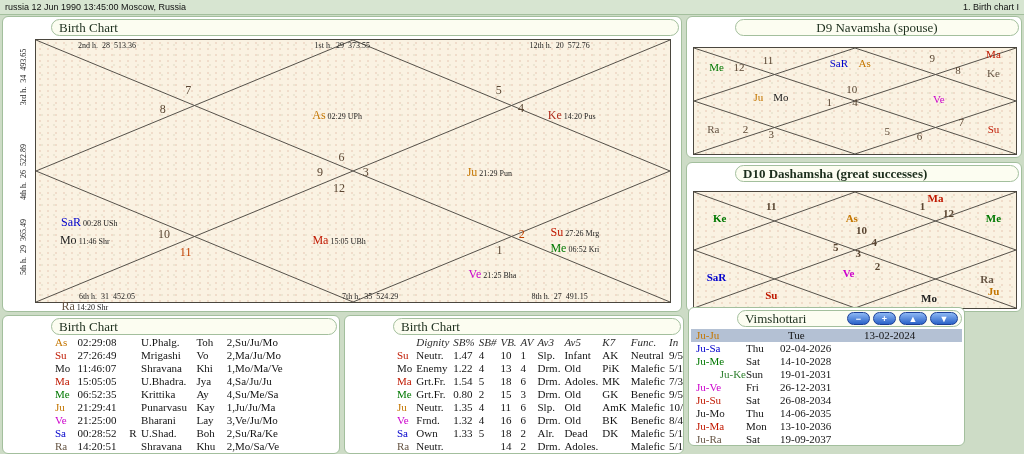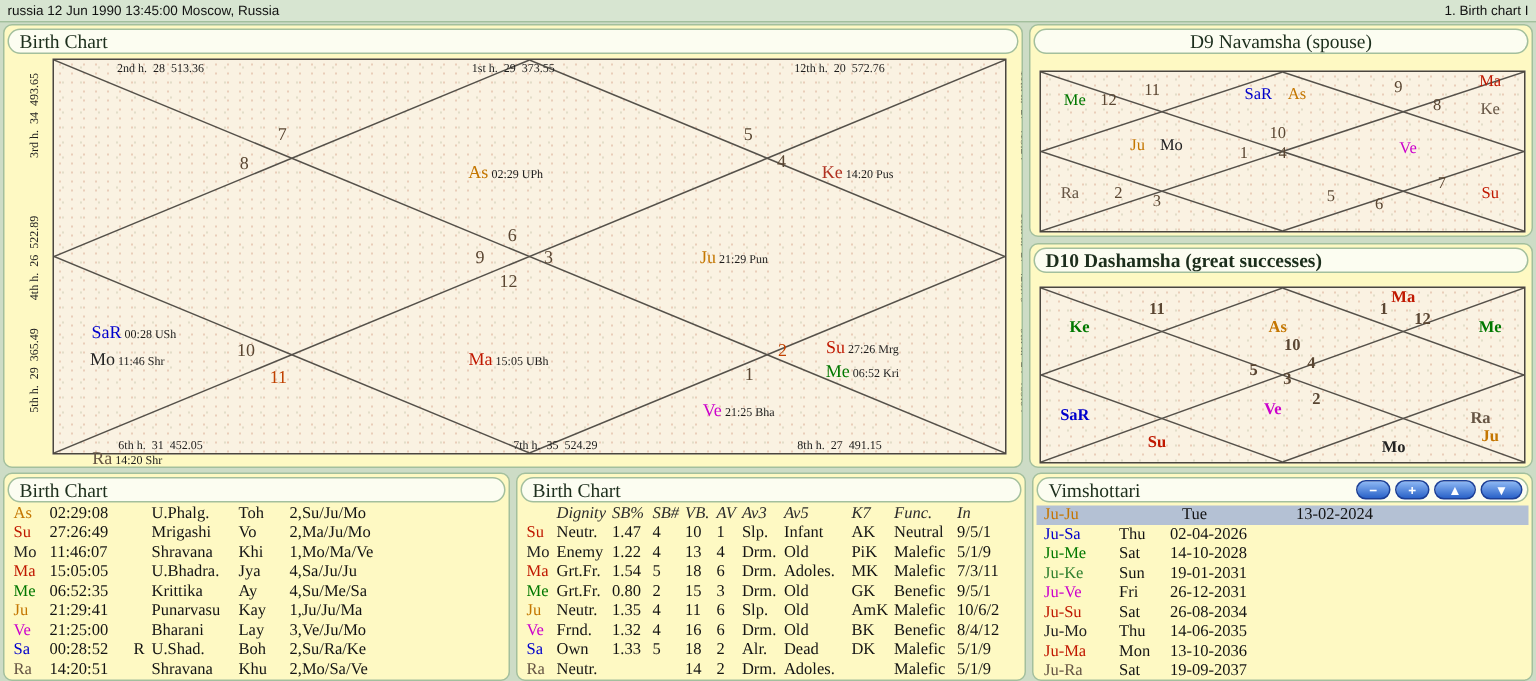--- a/index.html
+++ b/index.html
@@ -7,22 +7,22 @@
     width:1024px;height:454px;overflow:hidden;position:relative;
     background:#cddcc6;font-family:"Liberation Serif",serif;
   }
   #titlebar{
     position:absolute;left:0;top:0;width:1024px;height:15px;box-sizing:border-box;
     background:#d7e5d1;border-bottom:1px solid #a3bf9d;
     font-family:"Liberation Sans",sans-serif;font-size:9px;color:#111;
     display:flex;justify-content:space-between;align-items:center;padding:0 5px;
   }
   .panel{
-    position:absolute;background:#fef9c3;border:1px solid #a3bf9d;border-radius:6px;
-    box-sizing:border-box;overflow:hidden;
+    position:absolute;background:#ffffff;border:1px solid #a3bf9d;border-radius:6px;
+    box-sizing:border-box;overflow:hidden;padding-left:46px;
   }
   .phead{
     margin:2px 2px 0 2px;border:1px solid #a3bf9d;border-radius:9px;
     padding:0 7px;height:17px;line-height:15px;font-size:13px;color:#1c2e1c;
     background:#fcfdf1;position:relative;box-sizing:border-box;white-space:nowrap;
   }
   .chart{
     position:absolute;border:1px solid #4a463e;
     background-color:#faf2e2;
     background-image:
@@ -423,21 +423,21 @@
           <td>Slp.</td>
           <td>Adoles.</td>
           <td></td>
           <td></td>
           <td></td>
         </tr>
       </tbody>
   </table>
 </div>
 
-<div class="panel" style="left:688px;top:315px;width:334px;height:139px;">
+<div class="panel" style="left:688px;top:307px;width:277px;height:139px;">
   <div class="phead">
     <span>Vimshottari</span>
     <span class="vbtns">
       <button class="vbtn small">−</button>
       <button class="vbtn small">+</button>
       <button class="vbtn big">▲</button>
       <button class="vbtn big">▼</button>
     </span>
   </div>
   <div class="vlist" id="vim-list">
@@ -450,21 +450,21 @@
         <span class="c1" style="color: rgb(0, 0, 204);">Ju-Sa</span>
         <span class="c2">Thu</span>
         <span class="c3">02-04-2026</span>
       </div>
       <div class="vrow">
         <span class="c1" style="color: rgb(0, 120, 0);">Ju-Me</span>
         <span class="c2">Sat</span>
         <span class="c3">14-10-2028</span>
       </div>
       <div class="vrow">
-        <span class="c1" style="color: rgb(48, 128, 48);">Ju-Ke</span>
+        <span class="c1" style="color: rgb(48, 128, 48); text-align: right;">Ju-Ke</span>
         <span class="c2">Sun</span>
         <span class="c3">19-01-2031</span>
       </div>
       <div class="vrow">
         <span class="c1" style="color: rgb(204, 0, 204);">Ju-Ve</span>
         <span class="c2">Fri</span>
         <span class="c3">26-12-2031</span>
       </div>
       <div class="vrow">
         <span class="c1" style="color: rgb(192, 24, 0);">Ju-Su</span>

